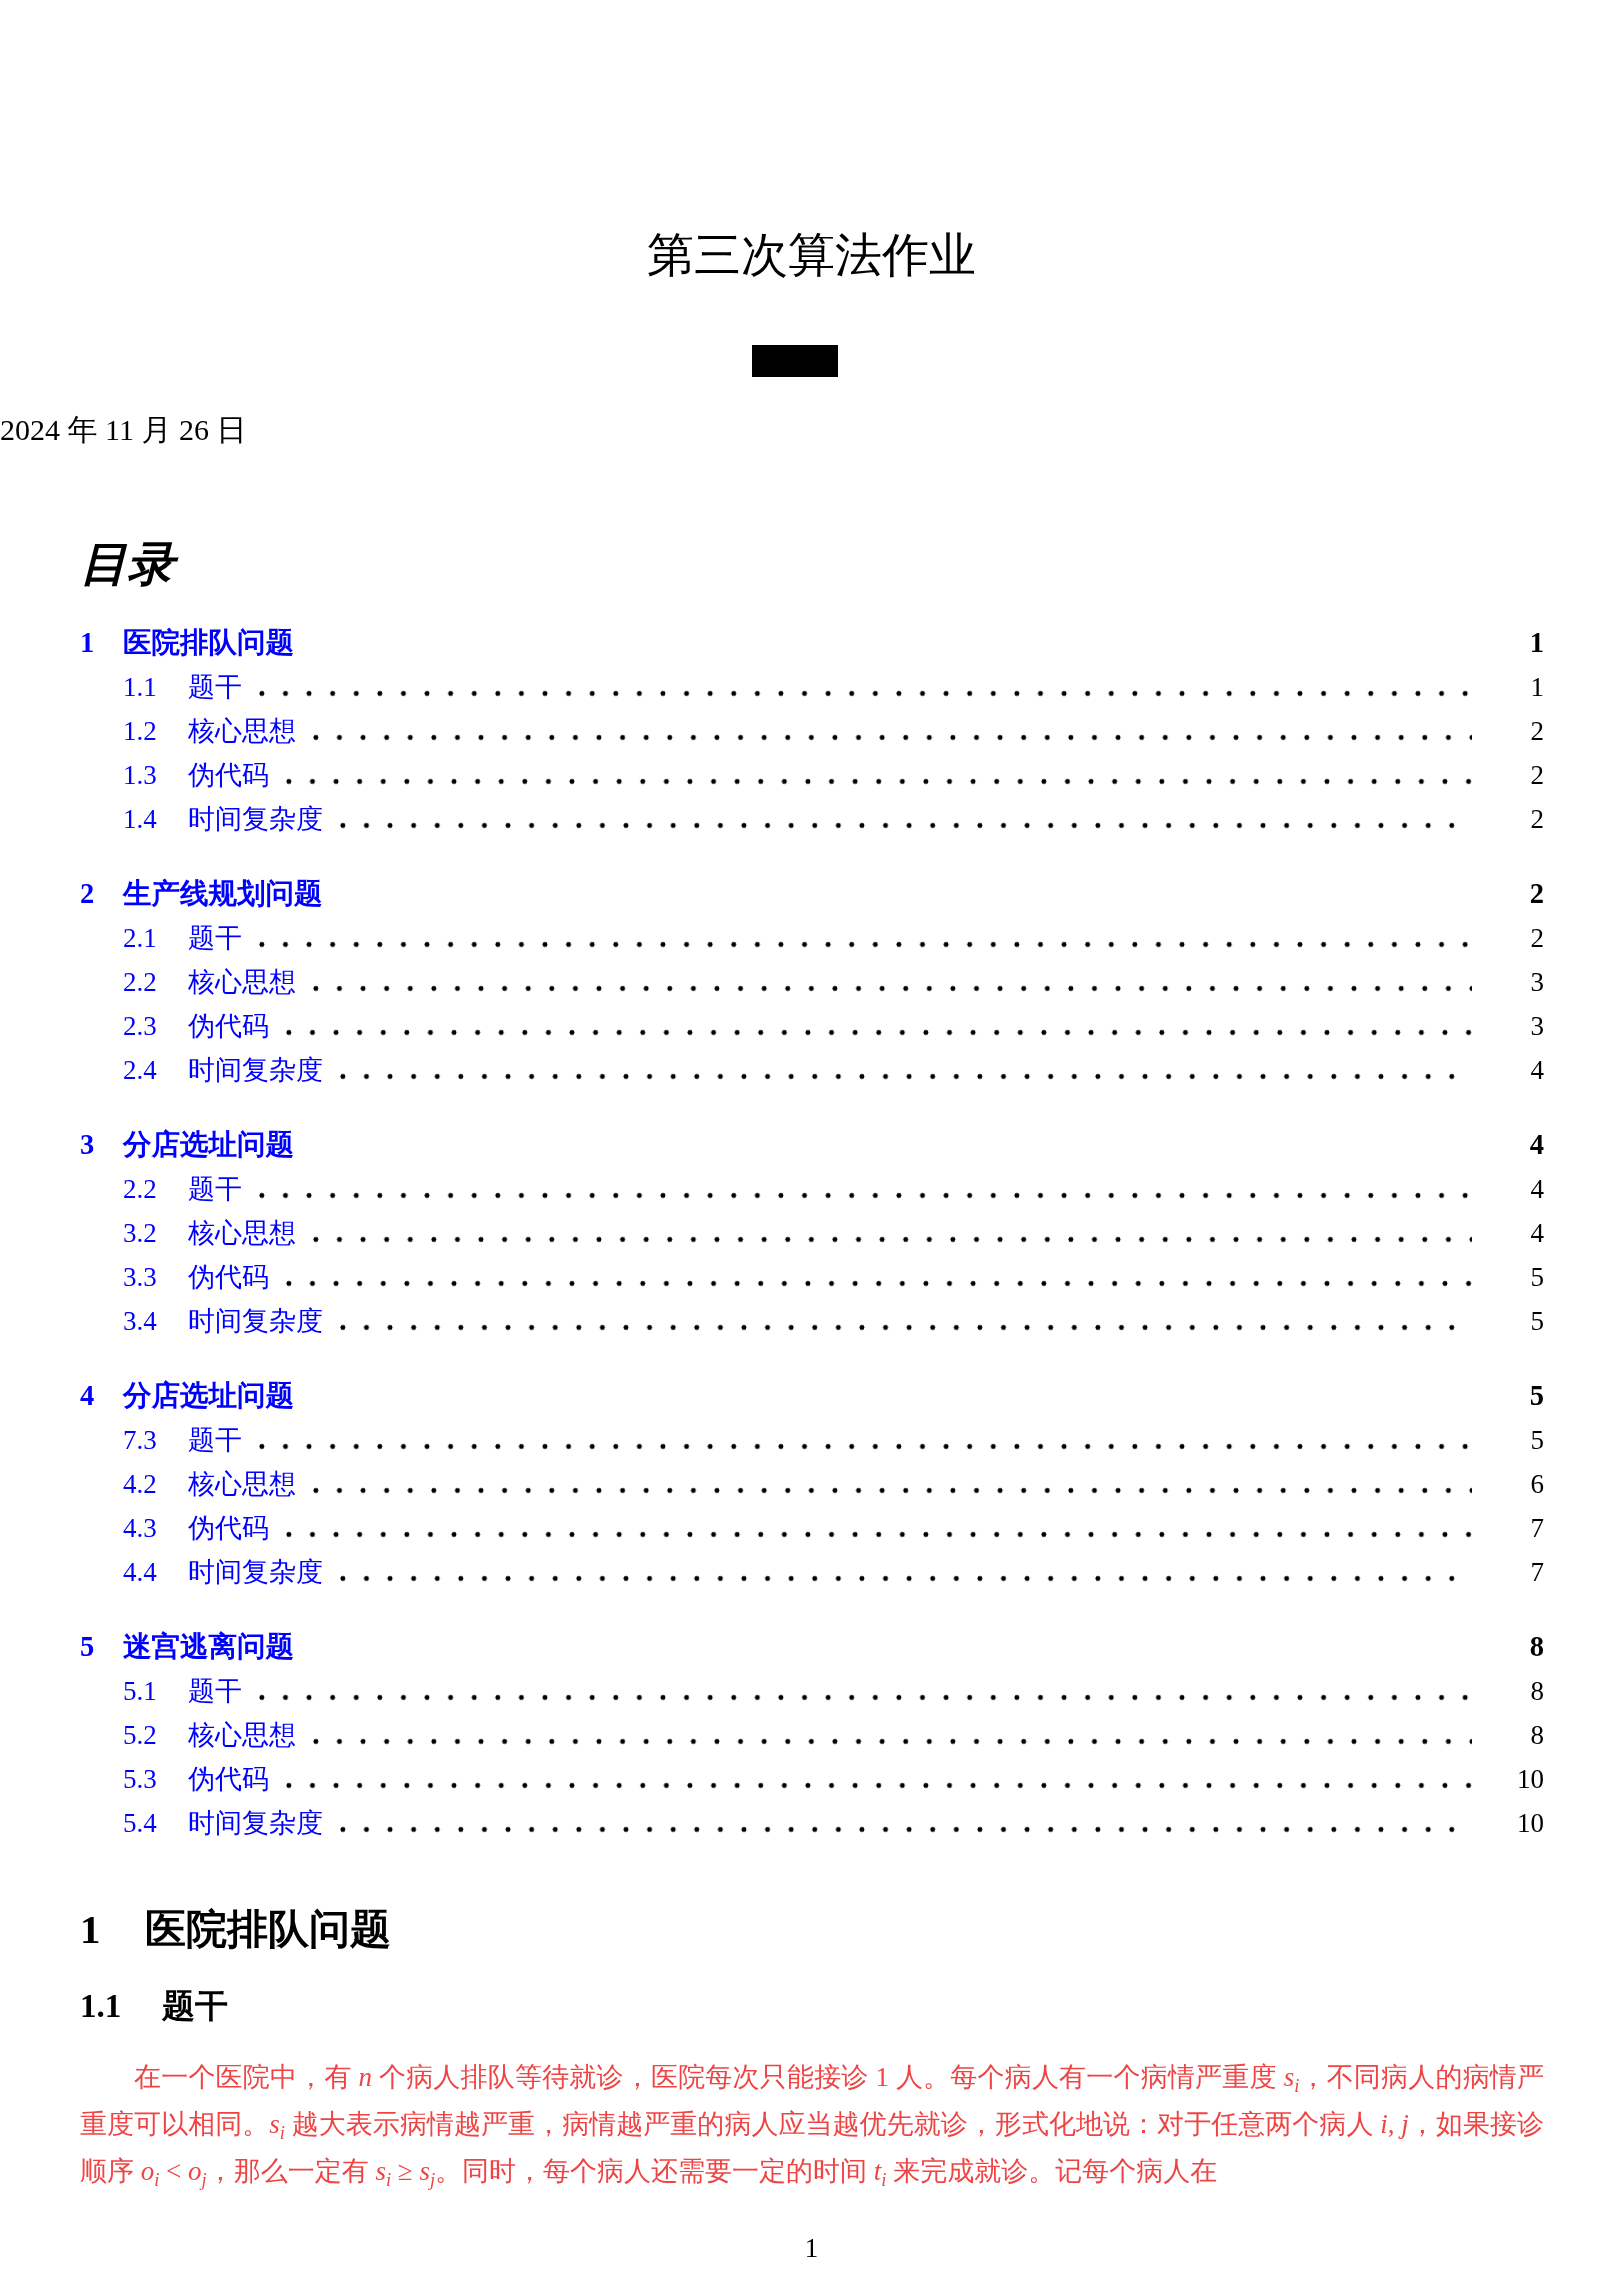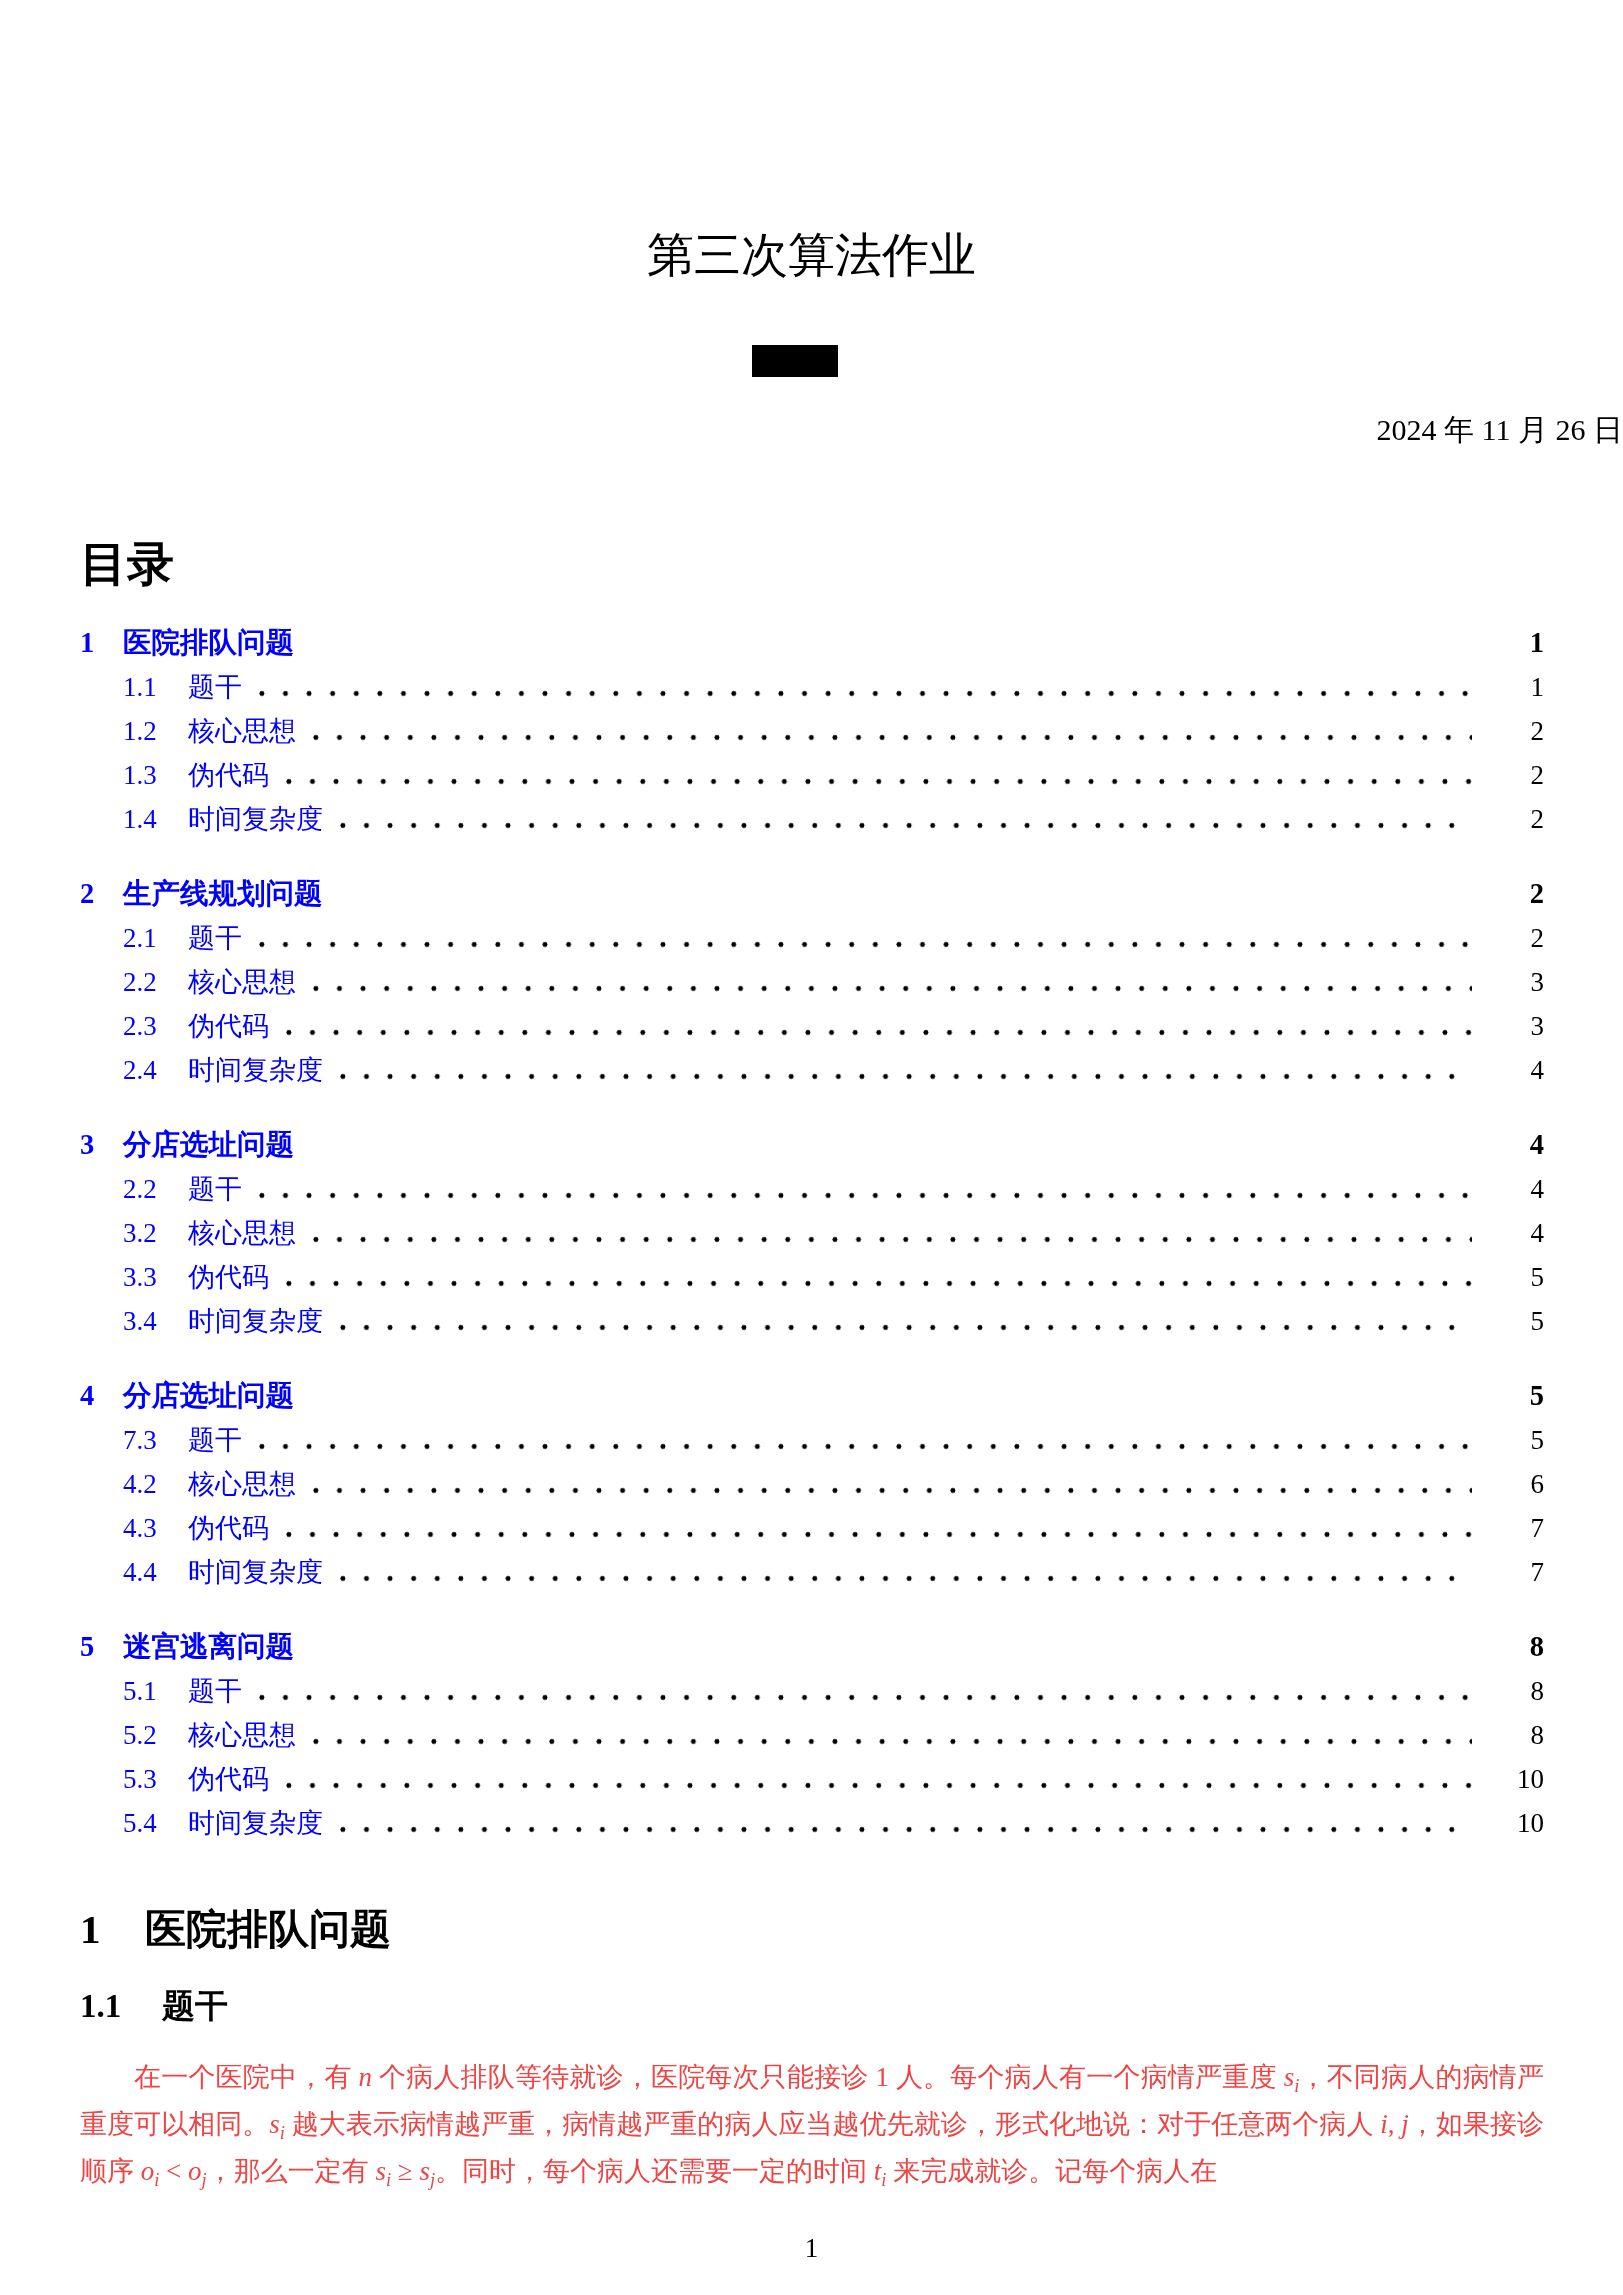--- a/index.html
+++ b/index.html
@@ -12,25 +12,25 @@
   .doc-title {
     position:absolute; top:227px; left:0; width:100%;
     text-align:center; font-size:47px; line-height:1.2; font-weight:400;
   }
   .redaction {
     position:absolute; left:752px; top:345px; width:86px; height:32px;
     background:#000000;
   }
   .doc-date {
     position:absolute; top:412px; left:0; width:100%;
-    text-align:right; font-size:30px; line-height:1.2;
+    text-align:left; font-size:30px; line-height:1.2;
   }
   
   .toc { position:absolute; left:80px; right:79px; top:539px; }
-  .toc-heading { font-size:47px; font-weight:700; line-height:51px; margin:0 0 28px 0; color:#000; }
+  .toc-heading { font-size:47px; font-weight:700; line-height:51px; margin:0 0 28px 0; color:#000;font-style:italic; }
   .trow { display:flex; align-items:baseline; line-height:44px; color:var(--link,#0000ff); }
   .trow.sec { margin-top:31px; font-size:28.5px; font-weight:700; }
   .trow.sub { font-size:27px; font-weight:400; padding-left:43px; }
   .trow .num { flex:0 0 auto; }
   .sec .num { width:43px; }
   .sub .num { width:65px; }
   .trow .ttl { flex:0 0 auto; }
   .leader {
     flex:1 1 auto; height:5.9px; margin:0 12.8px 0 16.7px; align-self:baseline;
     background-image:radial-gradient(circle at 2.9px 2.9px, #000 2.2px, rgba(0,0,0,0) 2.7px);

